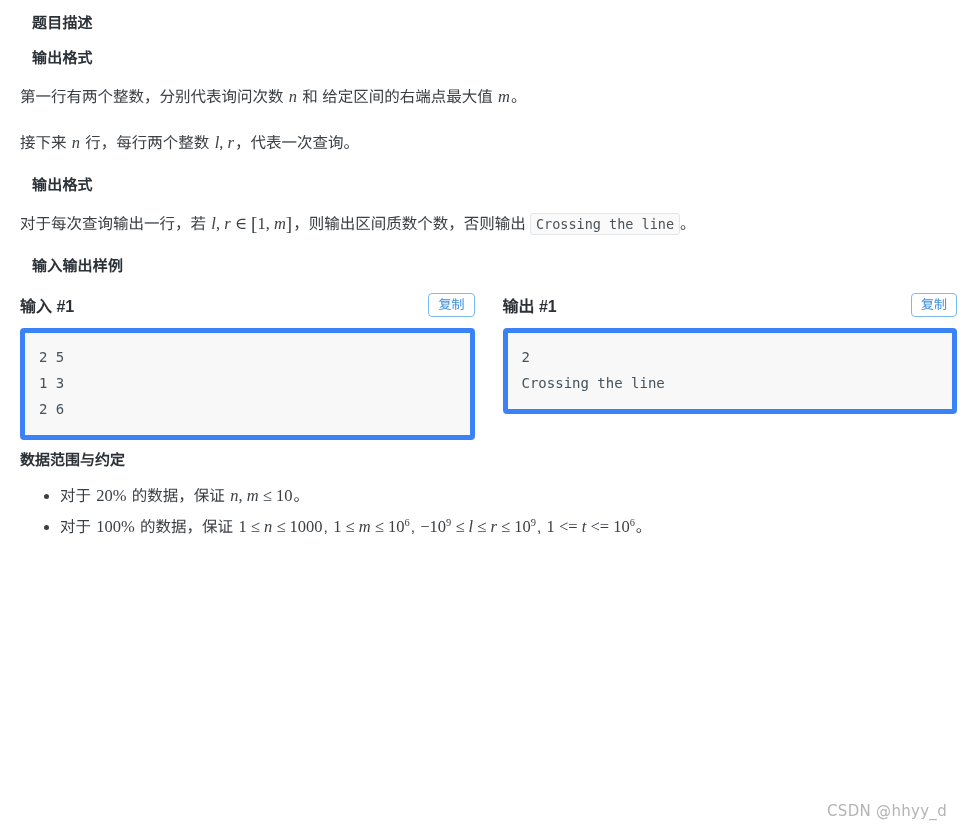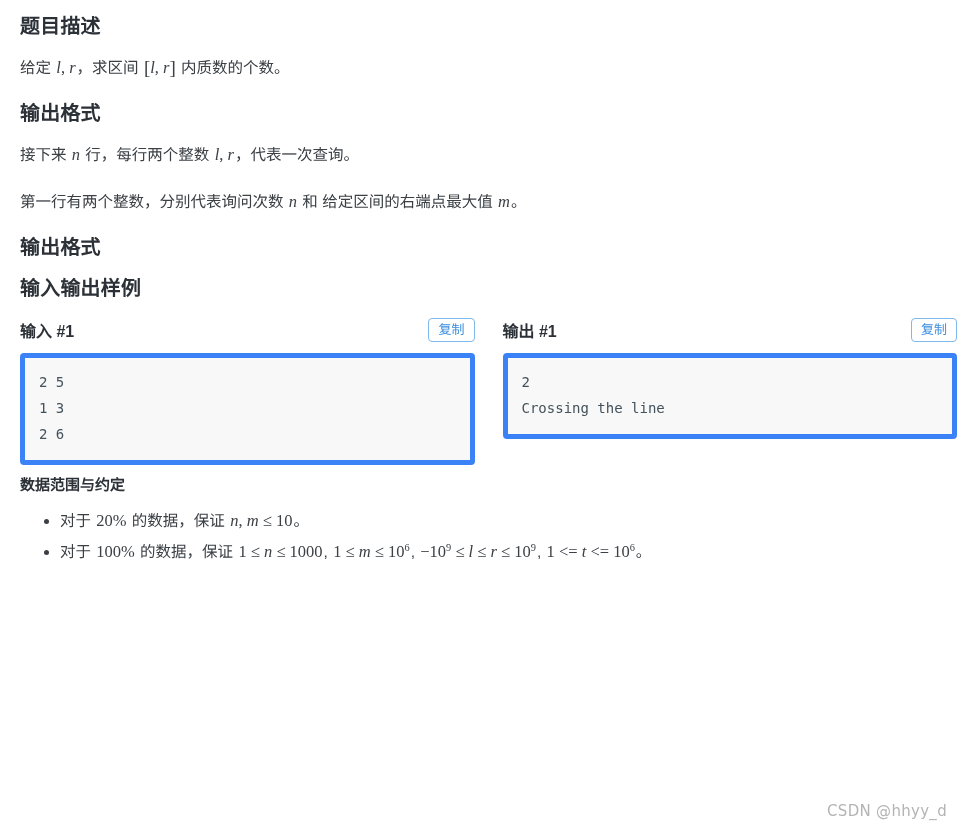--- a/index.html
+++ b/index.html
@@ -17,24 +17,24 @@
     position: relative;
   }
   .page {
     padding: 8px 20px 0 20px;
     box-sizing: border-box;
     width: 977px;
   }
 
   
   h2.section-title {
-    font-size: 20px;
+    font-size: 15px;
     font-weight: bold;
     color: #2b3137;
-    margin: 14px 0 16px 0;
+    margin: 14px 0 16px 12px;
     line-height: 1.25;
     letter-spacing: .2px;
   }
   h2.section-title.first { margin-top: 6px; }
 
   h3.sub-title {
     font-size: 15px;
     font-weight: bold;
     color: #2b3137;
     margin: 10px 0 14px 0;
@@ -165,36 +165,36 @@
     text-align: right;
   }
 </style>
 </head>
 <body>
 
 <div class="page">
 
   <h2 class="section-title first">题目描述</h2>
 
+
+  <h2 class="section-title">输出格式</h2>
+
   <p class="body-text">
-    <span>给定 </span><span class="math"><i>l</i><span class="op">,</span> <i>r</i></span><span>，求区间 </span><span class="math"><span class="brk">[</span><i>l</i><span class="op">,</span> <i>r</i><span class="brk">]</span></span><span> 内质数的个数。</span>
+    <span>第一行有两个整数，分别代表询问次数 </span><span class="math">n</span><span> 和 给定区间的右端点最大值 </span><span class="math">m</span><span>。</span>
   </p>
-
-  <h2 class="section-title">输出格式</h2>
 
   <p class="body-text">
     <span>接下来 </span><span class="math">n</span><span> 行，每行两个整数 </span><span class="math"><i>l</i><span class="op">,</span> <i>r</i></span><span>，代表一次查询。</span>
   </p>
 
+  <h2 class="section-title">输出格式</h2>
+
   <p class="body-text">
-    <span>第一行有两个整数，分别代表询问次数 </span><span class="math">n</span><span> 和 给定区间的右端点最大值 </span><span class="math">m</span><span>。</span>
+    <span>对于每次查询输出一行，若 </span><span class="math"><i>l</i><span class="op">,</span> <i>r</i> <span class="op">∈</span> <span class="brk">[</span><span class="num">1</span><span class="op">,</span> <i>m</i><span class="brk">]</span></span><span>，则输出区间质数个数，否则输出 </span><code class="inline-code">Crossing the line</code><span>。</span>
   </p>
-
-  <h2 class="section-title">输出格式</h2>
-
 
   <h2 class="section-title">输入输出样例</h2>
 
   <div class="samples">
 
     <div class="sample-col">
       <div class="sample-head">
         <span class="sample-label">输入 #1</span>
         <button class="copy-btn">复制</button>
       </div>

